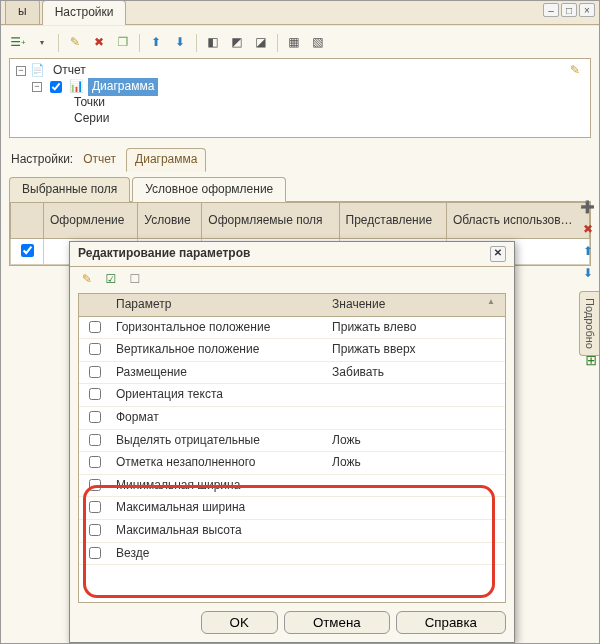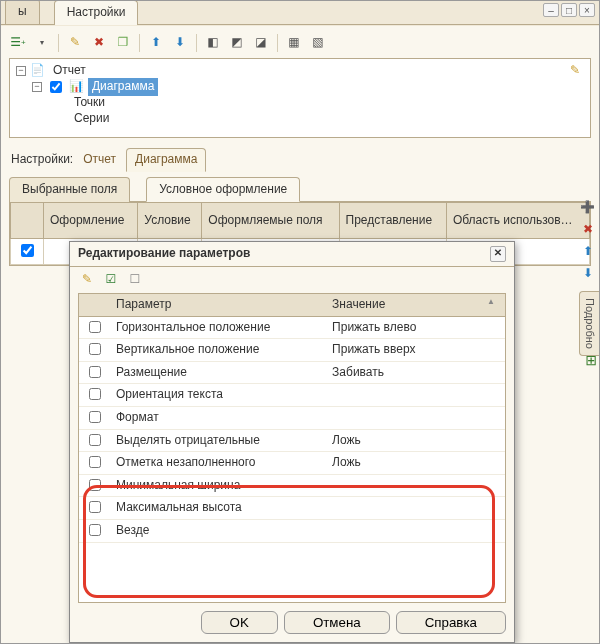--- a/index.html
+++ b/index.html
@@ -40,21 +40,21 @@
 .top-tabs{
   display:flex;align-items:end;height:24px;padding-left:4px;
   border-bottom:1px solid var(--border);
   background:var(--bg-app);
 }
 .top-tabs .tab{
   padding:4px 12px;border:1px solid var(--border);border-bottom:none;
   border-radius:4px 4px 0 0;margin-right:2px;background:#e9e0cb;
   cursor:default;
 }
-.top-tabs .tab.active{background:var(--bg-canvas);position:relative;top:1px;margin-left:12px;}
+.top-tabs .tab.active{background:var(--bg-canvas);position:relative;top:1px;}
 
 .canvas{
   position:absolute;top:25px;left:0;right:0;bottom:0;
   background:var(--bg-canvas);
   padding:4px 8px 8px 8px;
 }
 
 .toolbar{
   display:flex;gap:6px;align-items:center;height:26px;
 }
@@ -72,21 +72,21 @@
 .tree-minus{width:10px;height:10px;border:1px solid #888;font-size:9px;line-height:7px;text-align:center;color:#555;cursor:pointer;}
 .tree-chk{width:12px;height:12px;}
 .tree-label{padding:1px 4px;}
 .tree-sel{background:var(--sel-blue);color:#fff;}
 .tree-edit{position:absolute;top:4px;right:6px;width:14px;height:14px;}
 
 .sett-row{display:flex;align-items:center;gap:10px;margin:10px 0 4px 2px;}
 .sett-link{color:var(--link-brown);cursor:pointer;}
 .sett-link.active{border:1px solid var(--border);border-bottom:1px solid var(--tab-active);padding:3px 8px;border-radius:4px 4px 0 0;background:var(--tab-active);}
 
-.mid-tabs{display:flex;gap:16px;border-bottom:1px solid var(--border);height:26px;}
+.mid-tabs{display:flex;gap:2px;border-bottom:1px solid var(--border);height:26px;}
 .mid-tabs .tab{padding:4px 12px;border:1px solid var(--border);border-bottom:none;border-radius:4px 4px 0 0;background:#efe8d5;cursor:default;position:relative;top:1px;}
 .mid-tabs .tab.active{background:var(--bg-canvas);border-bottom:1px solid var(--bg-canvas);}
 
 .table-wrap{border:1px solid var(--border);border-top:none;background:var(--bg-white);}
 .tbl{width:100%;border-collapse:collapse;}
 .tbl th{background:var(--th-bg);border:1px solid var(--border);font-weight:normal;text-align:left;padding:10px 6px;height:20px;}
 .tbl td{border:1px solid var(--border-light);padding:2px 6px;height:20px;}
 .chk-cell{width:22px;text-align:center;}
 
 .dialog{
@@ -283,20 +283,25 @@
             <td>Отметка незаполненного</td>
             <td>Ложь</td>
           </tr>
           <tr>
             <td class="ck"><input type="checkbox" style=""></td>
             <td>Минимальная ширина</td>
             <td></td>
           </tr>
           <tr>
             <td class="ck"><input type="checkbox" style=""></td>
+            <td>Максимальная ширина</td>
+            <td></td>
+          </tr>
+          <tr>
+            <td class="ck"><input type="checkbox" style=""></td>
             <td>Максимальная высота</td>
             <td></td>
           </tr>
           <tr>
             <td class="ck"><input type="checkbox" style=""></td>
             <td>Везде</td>
             <td></td>
           </tr>
         </tbody>
     </table>

